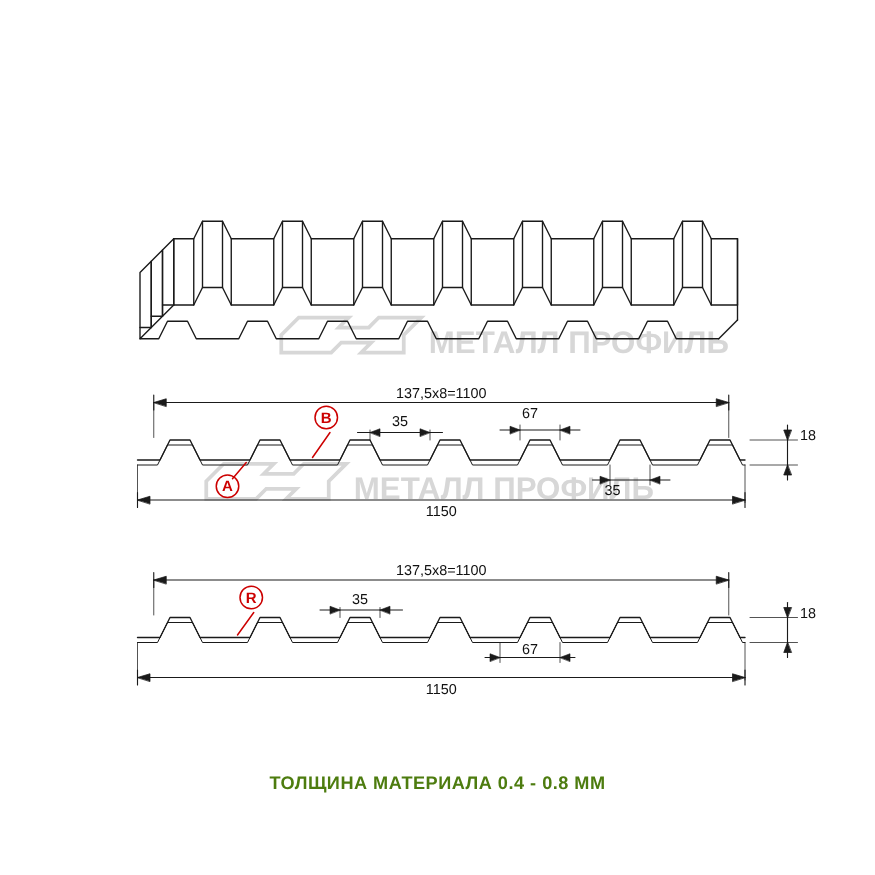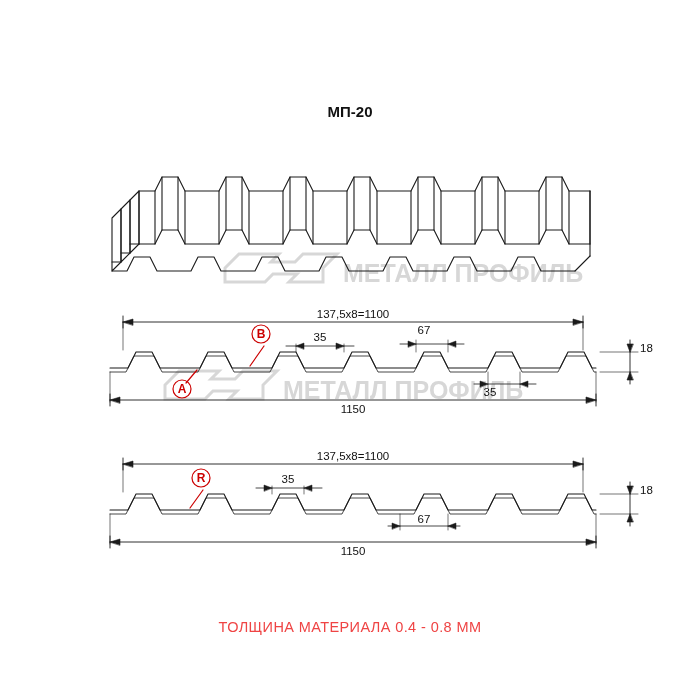--- a/index.html
+++ b/index.html
@@ -41,23 +41,23 @@
     font-weight: bold;
     color: #111;
   }
   .footer {
     position: absolute;
     top: 619px;
     left: 0;
     width: 700px;
     text-align: center;
     font-size: 14.5px;
-    font-weight: normal;
+    font-weight: bold;
     letter-spacing: 0.4px;
-    color: #ef4444;
+    color: #4d7c0f;
   }
   svg.drawing {
     position: absolute;
     top: 0;
     left: 0;
   }
   .wm {
     position: absolute;
     pointer-events: none;
     opacity: 1;
@@ -66,21 +66,20 @@
     font-family: "Liberation Sans", sans-serif;
     font-weight: bold;
     fill: #d7d7d7;
   }
 </style>
 </head>
 <body>
 
 <div class="page">
 
-  <div class="subtitle">МП-20</div>
 
   <svg class="wm" width="700" height="700" viewBox="0 0 700 700" style="top:0;left:0;">
     <g opacity="1">
 
       <g transform="translate(225,258)">
         <path d="M0,10 l14,-14 h40 l-8,8 h24 l8,-8 h34 l-14,14 v14 h-34 l8,-8 h-24 l-8,8 H0 z" fill="none" stroke="#d7d7d7" stroke-width="3"></path>
         <text class="wm-text" x="118" y="24" font-size="25">МЕТАЛЛ ПРОФИЛЬ</text>
       </g>
 
       <g transform="translate(165,375)">

